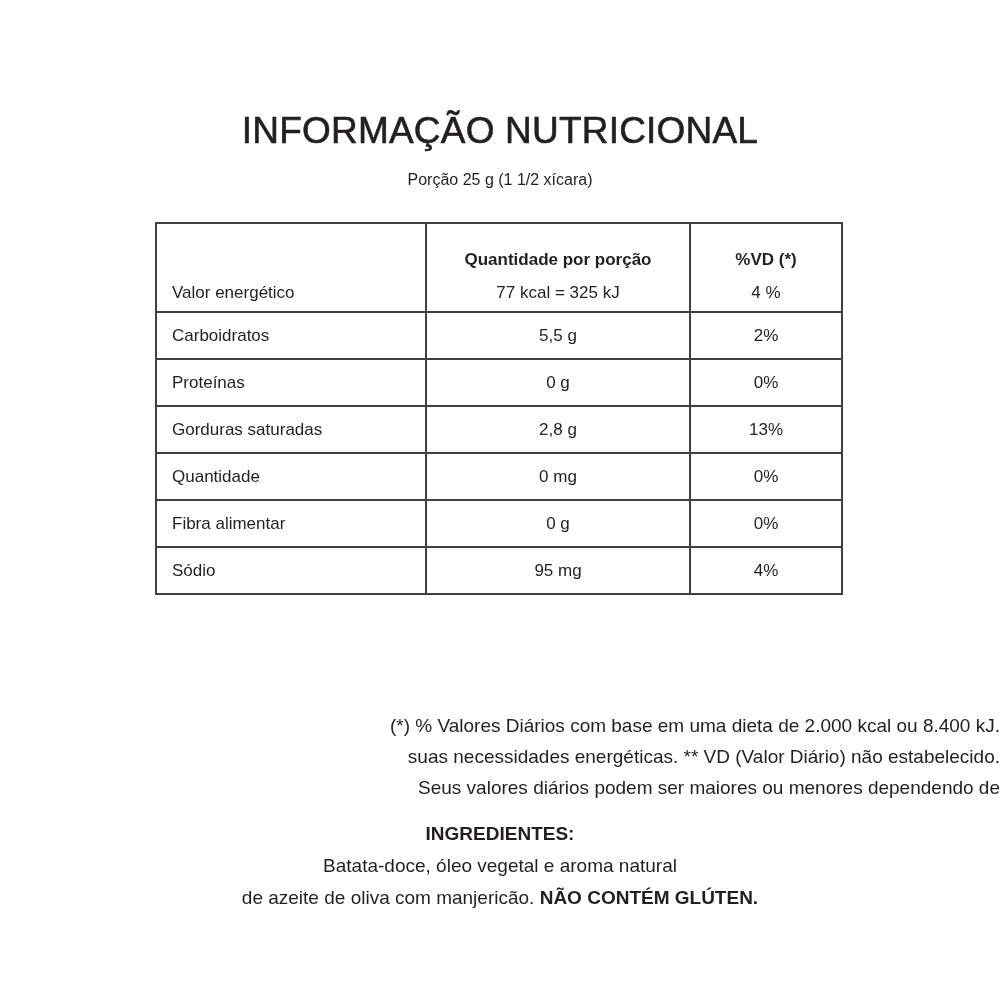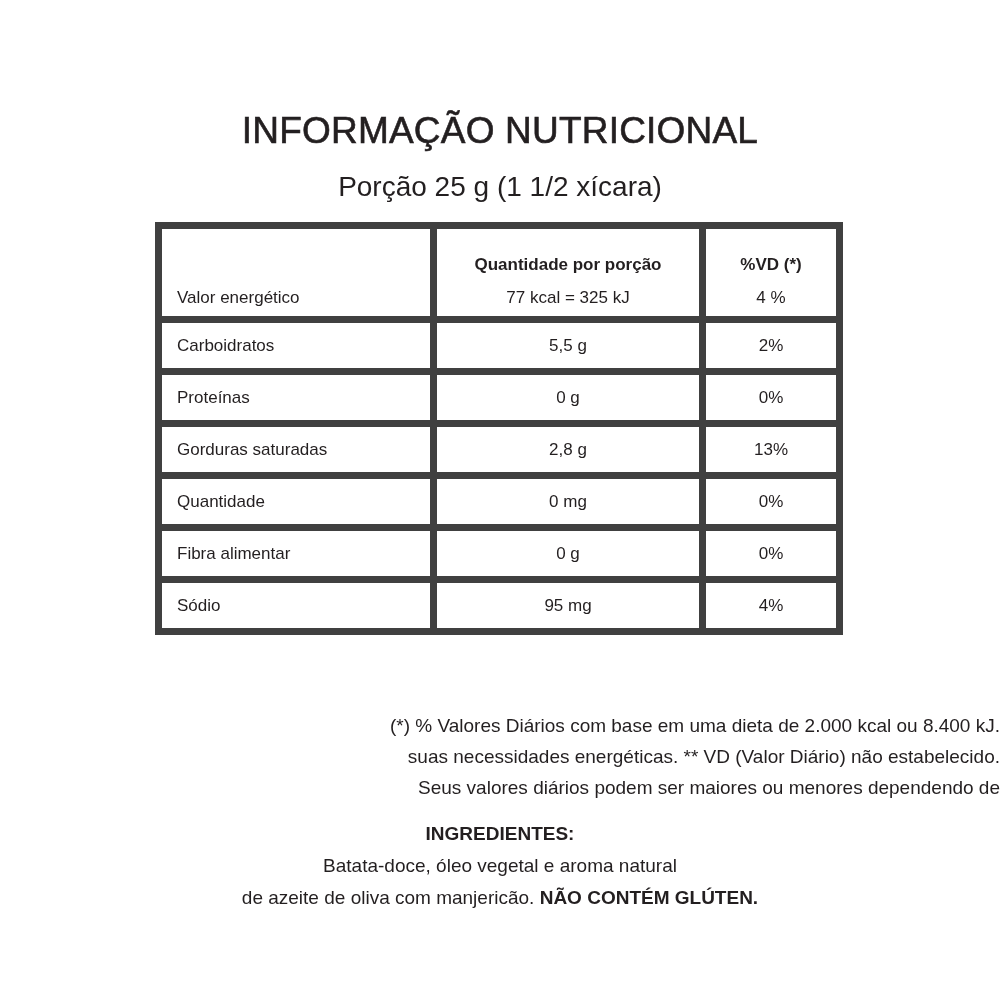--- a/index.html
+++ b/index.html
@@ -1,20 +1,20 @@
 <!DOCTYPE html>
 <html><head>
 <meta charset="utf-8">
 <style>
   html, body { margin:0; padding:0; background:#ffffff; }
   body { width:1000px; height:1000px; position:relative; font-family:"Liberation Sans", sans-serif; color:#231f20; overflow:hidden; }
   .title { position:absolute; top:110px; left:0; width:1000px; text-align:center; font-size:37px; font-weight:normal; letter-spacing:0.2px; -webkit-text-stroke:0.6px #231f20; }
-  .subtitle { position:absolute; top:171px; left:0; width:1000px; text-align:center; font-size:28px; }
+  .subtitle { position:absolute; top:171px; left:0; width:1000px; text-align:center; font-size:16px; }
   table.nt { position:absolute; top:222px; left:155px; width:688px; border-collapse:collapse; border:2px solid #333; }
-  table.nt td { border:7px solid #404040; font-size:17px; padding:0; height:45px; vertical-align:middle; }
+  table.nt td { border:2px solid #404040; font-size:17px; padding:0; height:45px; vertical-align:middle; }
   table.nt td.c1 { width:253px; padding-left:15px; text-align:left; }
   table.nt td.c2 { width:262px; text-align:center; }
   table.nt td.c3 { text-align:center; }
   table.nt tr.head td { height:79px; vertical-align:bottom; padding-bottom:8px; }
   .hdr { display:block; font-weight:bold; font-size:17px; margin-bottom:13px; }
   .note { position:absolute; top:710px; left:0; width:1000px; text-align:right; font-size:19px; line-height:31px; }
   .ingr { position:absolute; top:818px; left:0; width:1000px; text-align:center; font-size:19px; line-height:32px; }
   .bold { font-weight:bold; }
   em { font-style:italic; }
 </style>

